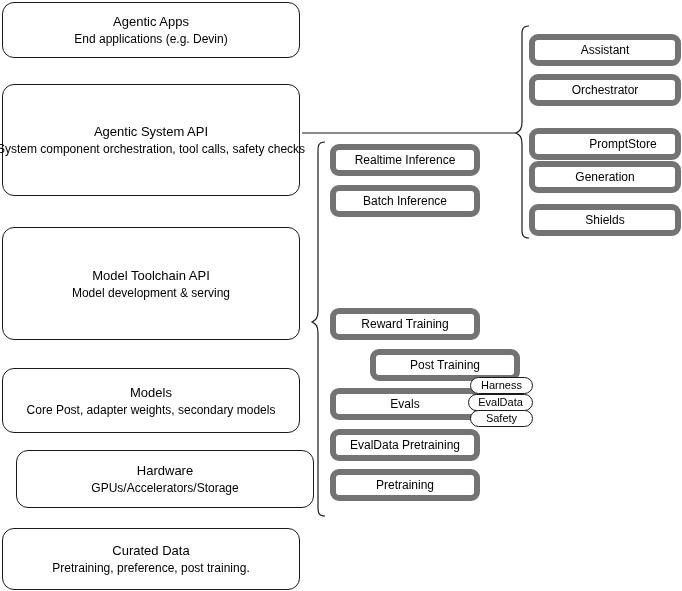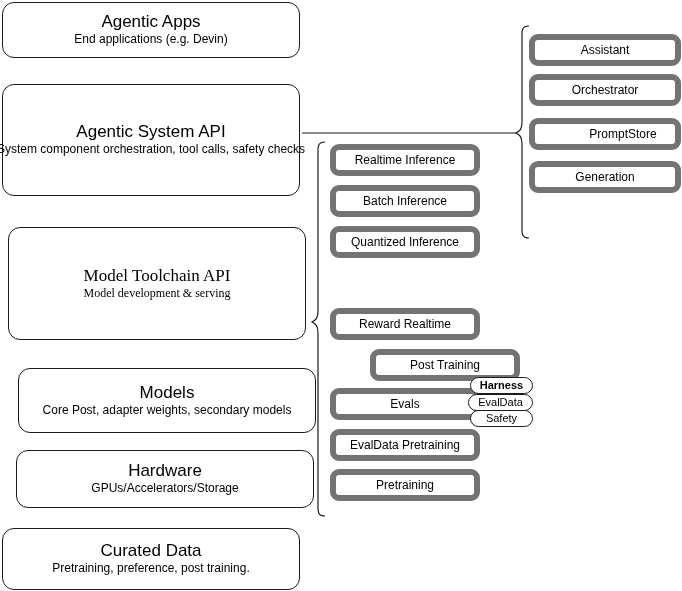--- a/index.html
+++ b/index.html
@@ -29,21 +29,21 @@
     border: 1px solid #1a1a1a;
     border-radius: 12px;
     background: #ffffff;
     display: flex;
     flex-direction: column;
     align-items: center;
     justify-content: center;
     text-align: center;
   }
   .layer-title {
-    font-size: 17px;
+    font-size: 13px;
     line-height: 16px;
     color: #000;
     white-space: nowrap;
     text-align: right;
   }
   .layer-sub {
     font-size: 12px;
     line-height: 13px;
     color: #000;
     margin-top: 3px;
@@ -102,86 +102,86 @@
   <div class="layer-box" style="left:2px; top:2px; width:298px; height:56px;">
     <div class="layer-title">Agentic Apps</div>
     <div class="layer-sub">End applications (e.g. Devin)</div>
   </div>
 
   <div class="layer-box" style="left:2px; top:84px; width:298px; height:112px;">
     <div class="layer-title">Agentic System API</div>
     <div class="layer-sub">System component orchestration, tool calls, safety checks</div>
   </div>
 
-  <div class="layer-box" style="left:8px; top:227px; width:298px; height:113px;font-family:Liberation Serif, serif;">
+  <div class="layer-box" style="left:2px; top:227px; width:298px; height:113px;">
     <div class="layer-title">Model Toolchain API</div>
     <div class="layer-sub">Model development &amp; serving</div>
   </div>
 
-  <div class="layer-box" style="left:18px; top:368px; width:298px; height:65px;">
+  <div class="layer-box" style="left:2px; top:368px; width:298px; height:65px;">
     <div class="layer-title">Models</div>
     <div class="layer-sub">Core Post, adapter weights, secondary models</div>
   </div>
 
   <div class="layer-box" style="left:16px; top:450px; width:298px; height:58px;">
     <div class="layer-title">Hardware</div>
     <div class="layer-sub">GPUs/Accelerators/Storage</div>
   </div>
 
   <div class="layer-box" style="left:2px; top:528px; width:298px; height:62px;">
     <div class="layer-title">Curated Data</div>
     <div class="layer-sub">Pretraining, preference, post training.</div>
   </div>
 
   <div class="pill" style="left:330px; top:144px; width:150px; height:32px;">
     <span>Realtime Inference</span>
   </div>
   <div class="pill" style="left:330px; top:185px; width:150px; height:32px;">
     <span>Batch Inference</span>
   </div>
-  <div class="pill" style="left:330px; top:226px; width:150px; height:32px;">
-    <span>Quantized Inference</span>
-  </div>
   <div class="pill" style="left:330px; top:308px; width:150px; height:32px;">
-    <span>Reward Realtime</span>
+    <span>Reward Training</span>
   </div>
   <div class="pill" style="left:330px; top:349px; width:150px; height:32px;margin-left:40px;">
     <span>Post Training</span>
   </div>
   <div class="pill" style="left:330px; top:388px; width:150px; height:32px;">
     <span>Evals</span>
   </div>
   <div class="pill" style="left:330px; top:429px; width:150px; height:32px;">
     <span>EvalData Pretraining</span>
   </div>
   <div class="pill" style="left:330px; top:469px; width:150px; height:32px;">
     <span>Pretraining</span>
   </div>
 
-  <div class="pill-sm" style="left:470px; top:377px; width:63px; height:17px;font-weight:bold;">
+  <div class="pill-sm" style="left:470px; top:377px; width:63px; height:17px;">
     <span>Harness</span>
   </div>
   <div class="pill-sm" style="left:468px; top:394px; width:65px; height:17px;">
     <span>EvalData</span>
   </div>
   <div class="pill-sm" style="left:470px; top:410px; width:63px; height:17px;">
     <span>Safety</span>
   </div>
 
   <div class="pill" style="left:529px; top:34px; width:152px; height:32px;">
     <span>Assistant</span>
   </div>
   <div class="pill" style="left:529px; top:74px; width:152px; height:32px;">
     <span>Orchestrator</span>
   </div>
-  <div class="pill" style="left:529px; top:118px; width:152px; height:32px;padding-left:36px;">
+  <div class="pill" style="left:529px; top:128px; width:152px; height:32px;padding-left:36px;">
     <span>PromptStore</span>
   </div>
   <div class="pill" style="left:529px; top:161px; width:152px; height:32px;">
     <span>Generation</span>
+  </div>
+  <div class="pill" style="left:529px; top:204px; width:152px; height:32px;">
+    <span>Shields</span>
   </div>
 
   <svg id="lines" viewBox="0 0 682 591" xmlns="http://www.w3.org/2000/svg">
 
     <line x1="302" y1="133" x2="516" y2="133"></line>
 
     <path d="M 325 142
              C 317 142, 318 148, 318 154
              L 318 311
              C 318 318, 316 320, 312 322

